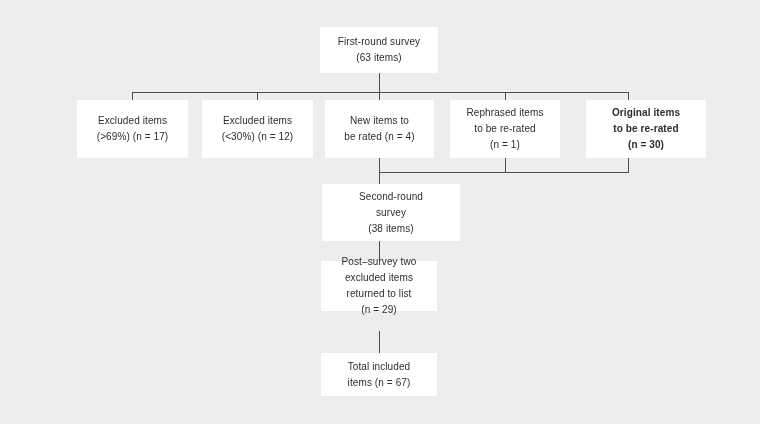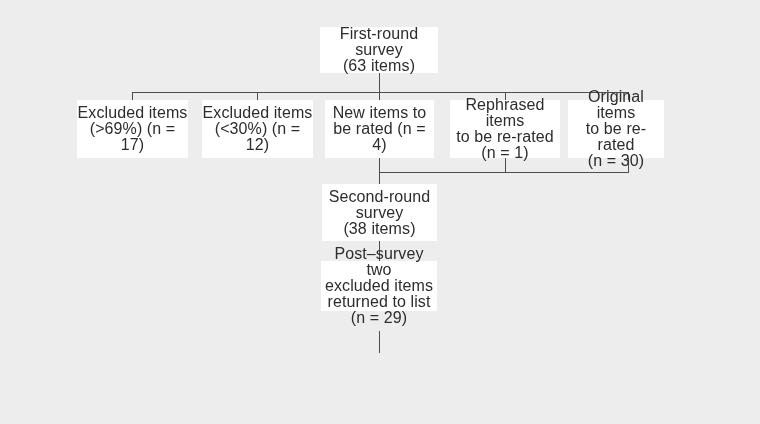--- a/index.html
+++ b/index.html
@@ -2,21 +2,21 @@
 <html style="--background: #ecedec; --box_bg: #ffffff; --line: #4d4d4b; --text: #2e2d2c;"><head>
 <meta charset="utf-8">
 <style>
   html, body { margin: 0; padding: 0; }
   .canvas {
     position: relative;
     width: 760px;
     height: 424px;
     background: var(--background, #ecedec);
     font-family: "Liberation Sans", sans-serif;
-    font-size: 16px;
+    font-size: 10px;
     line-height: 16px;
     color: var(--text, #2e2d2c);
     overflow: hidden;
   }
   .box {
     position: absolute;
     background: var(--box_bg, #ffffff);
     display: flex;
     align-items: center;
     justify-content: center;
@@ -61,27 +61,29 @@
   <div class="box" style="left:202px; top:100px; width:111px; height:58px;">Excluded items
 (&lt;30%) (n = 12)</div>
 
   <div class="box" style="left:325px; top:100px; width:109px; height:58px;">New items to
 be rated (n = 4)</div>
 
   <div class="box" style="left:450px; top:100px; width:110px; height:58px;">Rephrased items
 to be re-rated
 (n = 1)</div>
 
-  <div class="box" style="left:568px; top:100px; width:96px; height:58px;">Original items
+  <div class="box" style="left:586px; top:100px; width:120px; height:58px;font-weight:bold;">Original items
 to be re-rated
 (n = 30)</div>
 
-  <div class="box" style="left:322px; top:184px; width:115px; height:57px;">Second-round
+  <div class="box" style="left:322px; top:184px; width:138px; height:57px;">Second-round
 survey
 (38 items)</div>
 
   <div class="box" style="left:321px; top:261px; width:116px; height:50px;">Post–survey two
 excluded items
 returned to list
 (n = 29)</div>
 
+  <div class="box" style="left:321px; top:353px; width:116px; height:43px;">Total included
+items (n = 67)</div>
 
 </div>
 
 </body></html>

